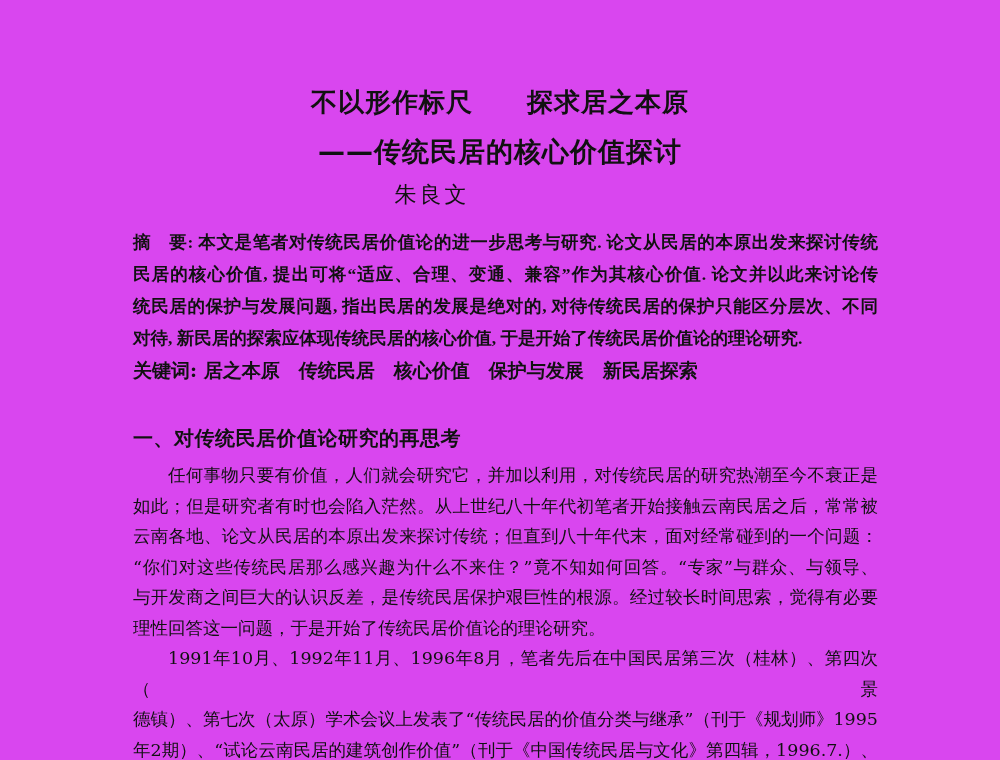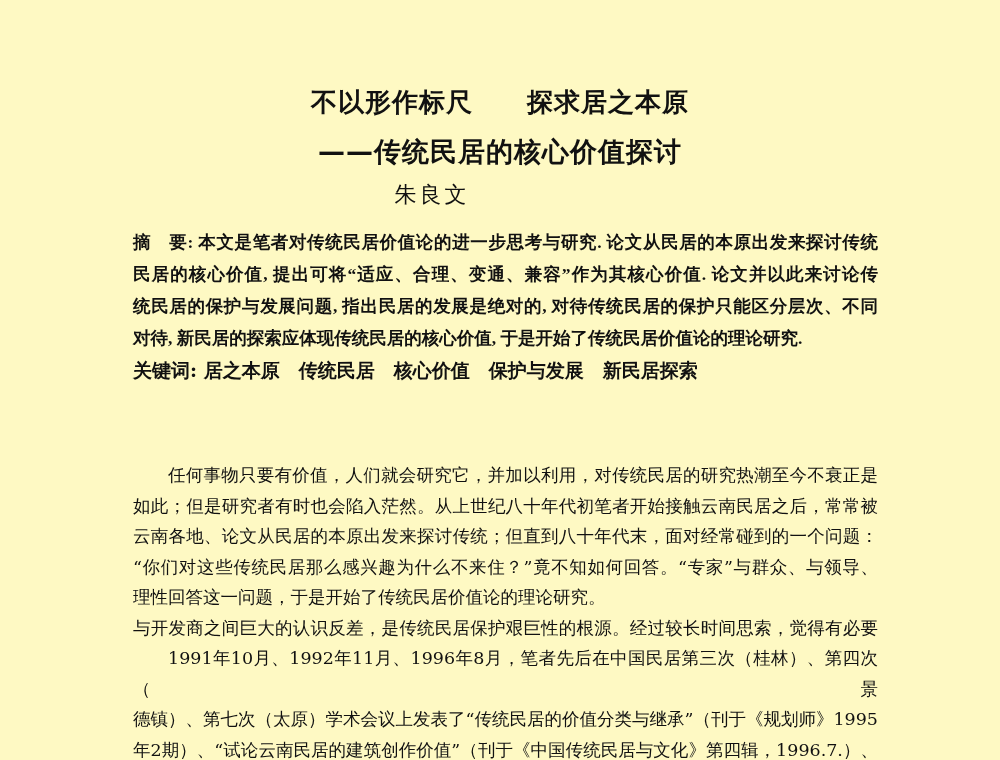--- a/index.html
+++ b/index.html
@@ -1,20 +1,20 @@
 <!DOCTYPE html>
 <html><head>
 <meta charset="utf-8">
 <style>
   html, body { margin: 0; padding: 0; background: #ffffff; }
   .page {
     position: relative;
     width: 1000px;
     height: 760px;
-    background: #fef9c3;
+    background: #d946ef;
     color: #111111;
     overflow: hidden;
     font-family: "DejaVu Serif", serif;
   }
   .title-line {
     position: absolute;
     left: 0;
     width: 1000px;
     text-align: center;
     font-family: "DejaVu Sans", sans-serif;
@@ -97,26 +97,27 @@
 
   <div class="abstract">
       <div class="bline just">摘　要: 本文是笔者对传统民居价值论的进一步思考与研究. 论文从民居的本原出发来探讨传统</div>
       <div class="bline just">民居的核心价值, 提出可将“适应、合理、变通、兼容”作为其核心价值. 论文并以此来讨论传</div>
       <div class="bline just">统民居的保护与发展问题, 指出民居的发展是绝对的, 对待传统民居的保护只能区分层次、不同</div>
       <div class="bline">对待, 新民居的探索应体现传统民居的核心价值, 于是开始了传统民居价值论的理论研究.</div>
     </div>
 
   <div class="keywords">关键词: 居之本原　传统民居　核心价值　保护与发展　新民居探索</div>
 
+  <div class="heading">一、对传统民居价值论研究的再思考</div>
 
   <div class="bodytext">
       <div class="bline indent just">任何事物只要有价值，人们就会研究它，并加以利用，对传统民居的研究热潮至今不衰正是</div>
       <div class="bline just">如此；但是研究者有时也会陷入茫然。从上世纪八十年代初笔者开始接触云南民居之后，常常被</div>
       <div class="bline just">云南各地、论文从民居的本原出发来探讨传统；但直到八十年代末，面对经常碰到的一个问题：</div>
       <div class="bline just">“你们对这些传统民居那么感兴趣为什么不来住？”竟不知如何回答。“专家”与群众、与领导、</div>
+      <div class="bline just">与开发商之间巨大的认识反差，是传统民居保护艰巨性的根源。经过较长时间思索，觉得有必要</div>
       <div class="bline">理性回答这一问题，于是开始了传统民居价值论的理论研究。</div>
-      <div class="bline just">与开发商之间巨大的认识反差，是传统民居保护艰巨性的根源。经过较长时间思索，觉得有必要</div>
       <div class="bline indent just">1991年10月、1992年11月、1996年8月，笔者先后在中国民居第三次（桂林）、第四次（景</div>
       <div class="bline just">德镇）、第七次（太原）学术会议上发表了“传统民居的价值分类与继承”（刊于《规划师》1995</div>
       <div class="bline just">年2期）、“试论云南民居的建筑创作价值”（刊于《中国传统民居与文化》第四辑，1996.7.）、</div>
     </div>
 
 </div>
 
 </body></html>

